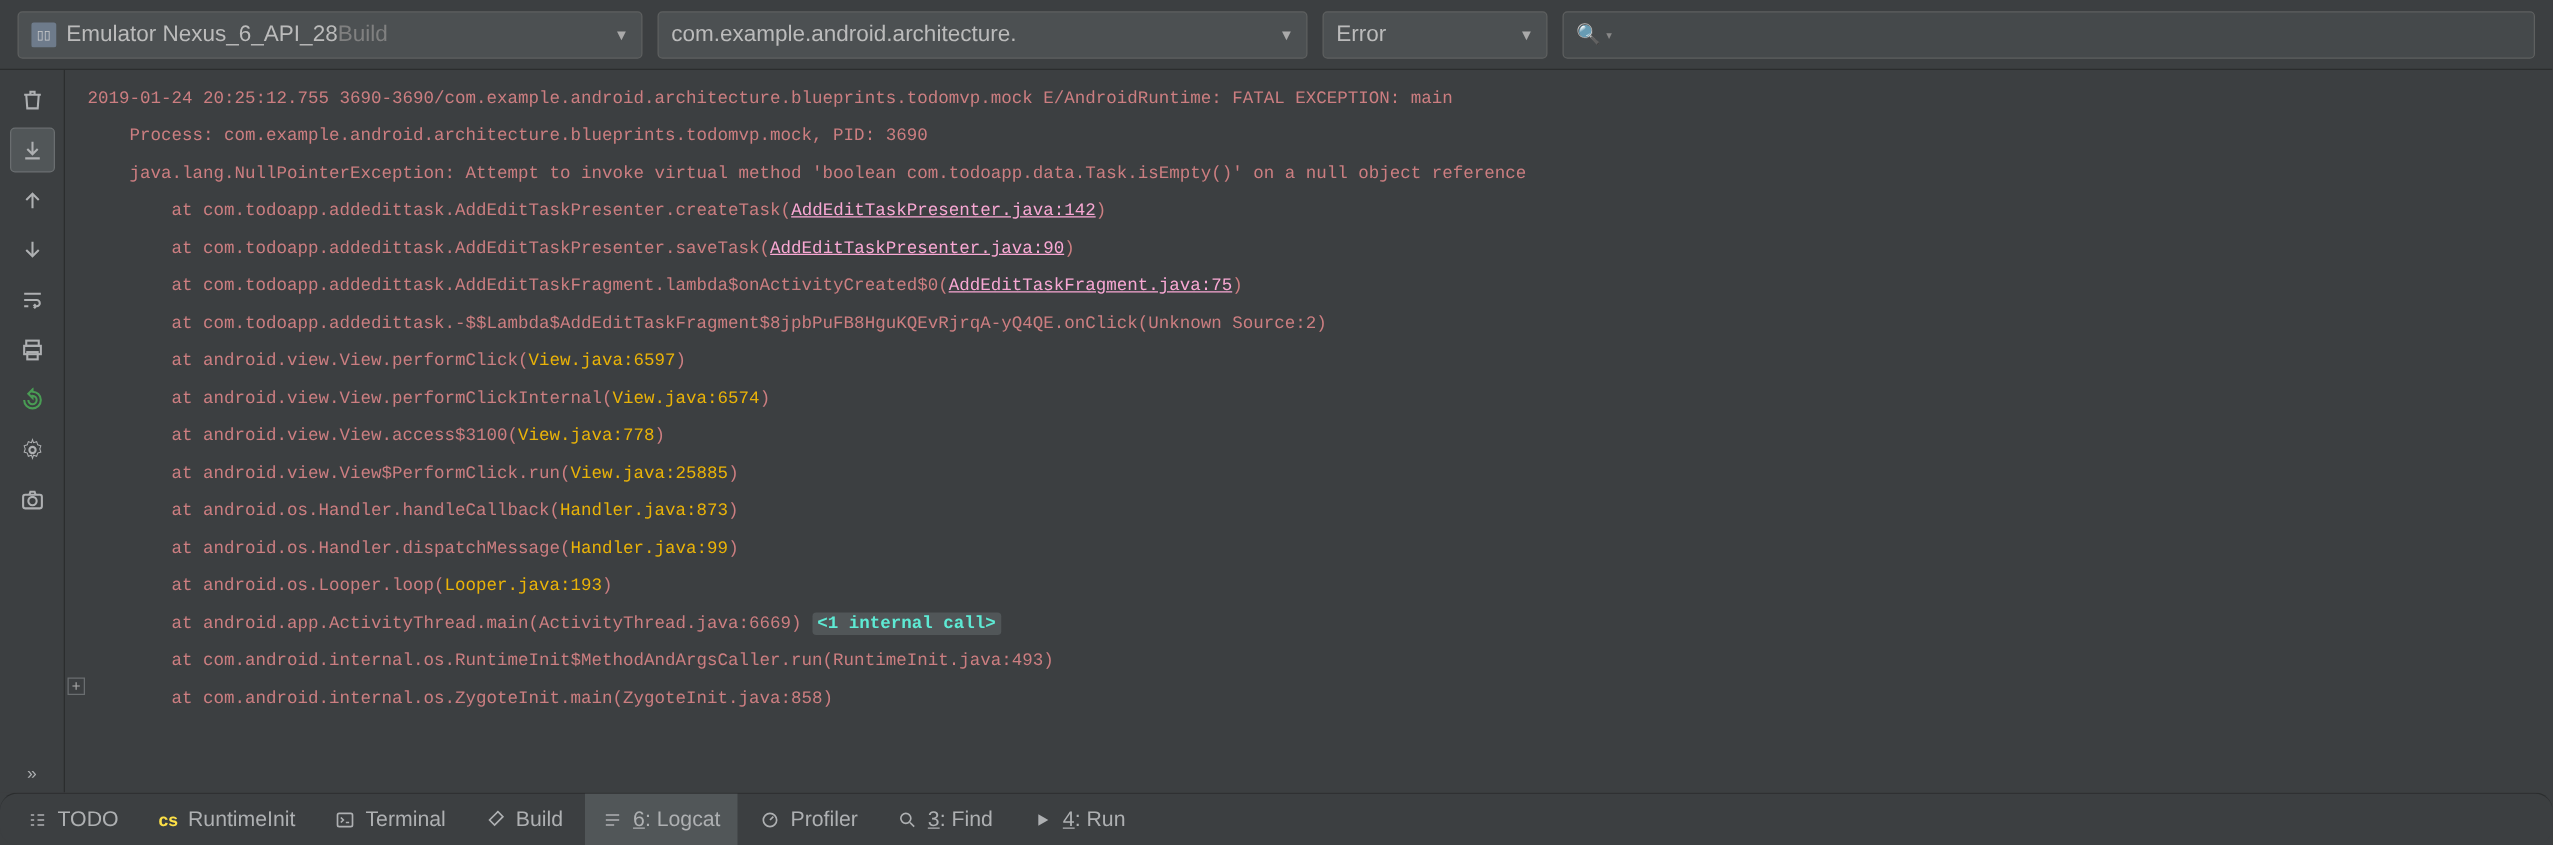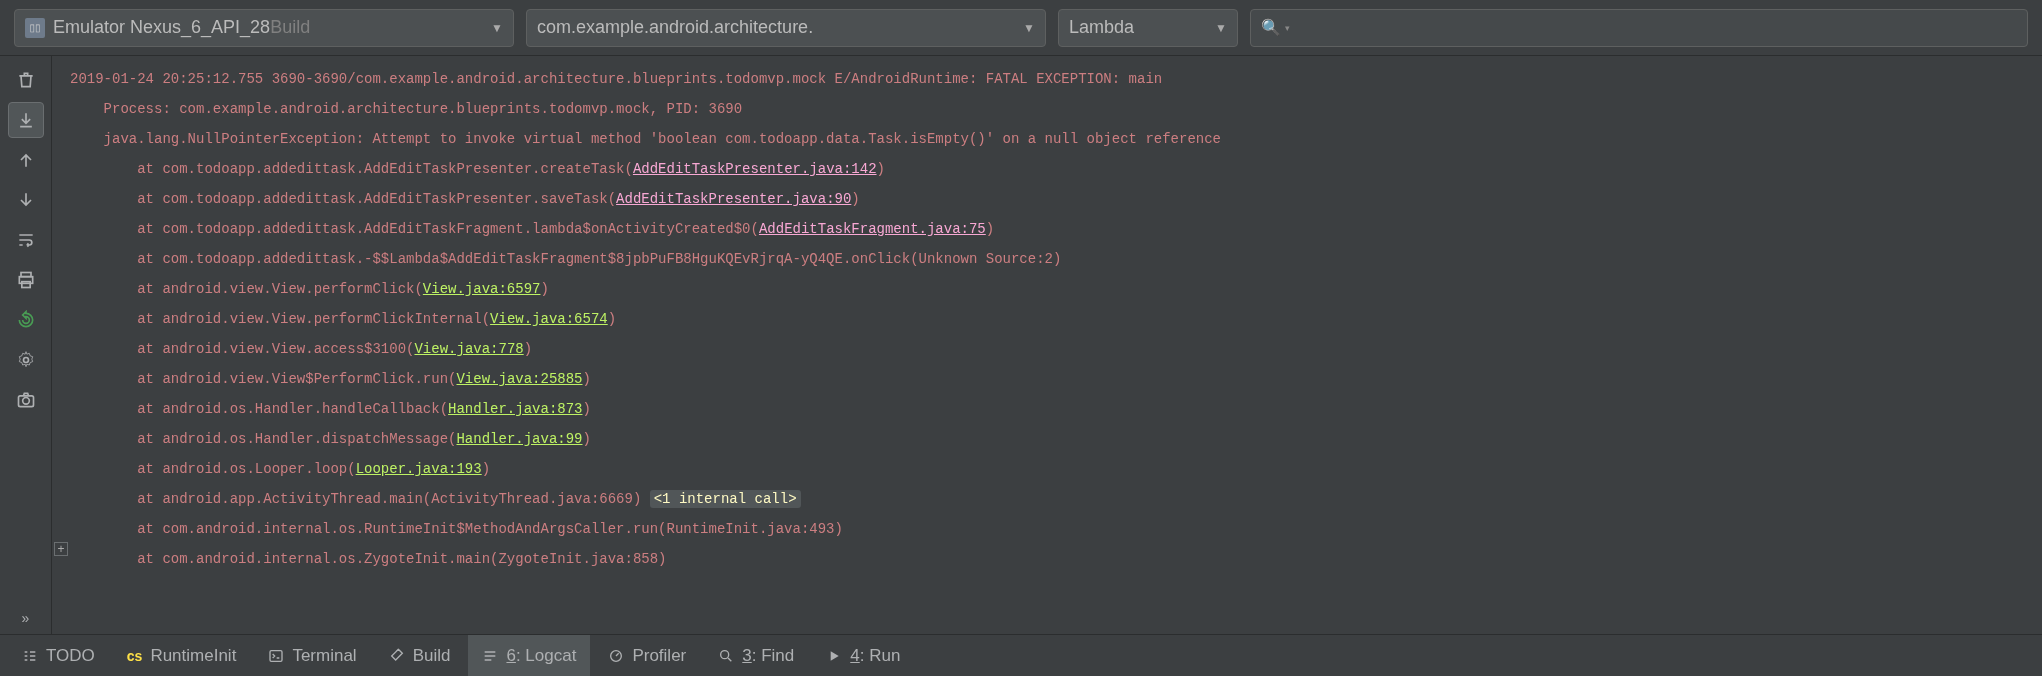--- a/index.html
+++ b/index.html
@@ -124,27 +124,28 @@
   .log-content {
     font-family: "Menlo","Consolas","Courier New",monospace;
     font-size: 14px;
     line-height: 30px;
     padding: 8px 12px 8px 18px;
     white-space: pre;
     color: #cc7e81;
   }
   .log-line { display: block; }
   .link-blue { color: #f9a8d4; text-decoration: underline; cursor: pointer; }
-  .link-gray { color: #bef264; text-decoration: underline; cursor: pointer; }
+  .link-gray { color: #eab308; cursor: pointer; }
   .paren { color: #cc7e81; }
   .internal-call {
     background: #515658;
-    color: #fef9c3;
+    color: #5eead4;
     padding: 1px 4px;
     border-radius: 3px;
+    font-weight: bold;
   }
   .expand-handle {
     position: absolute;
     left: 2px;
     top: 486px;
     width: 14px; height: 14px;
     border: 1px solid #6a6e70;
     display: flex;
     align-items: center;
     justify-content: center;
@@ -156,20 +157,21 @@
   .bottom-bar {
     display: flex;
     align-items: center;
     gap: 4px;
     background: #3c3f41;
     border-top: 1px solid #2b2d2e;
     height: 42px;
     padding: 0 8px;
     font-size: 17px;
     color: #aeb0b2;
+    border-radius: 14px;
   }
   .bottom-tab {
     display: flex;
     align-items: center;
     gap: 8px;
     padding: 0 14px;
     height: 100%;
     cursor: pointer;
   }
   .bottom-tab.active {
@@ -188,21 +190,21 @@
       <span>Emulator Nexus_6_API_28</span>
         <span class="truncated"> Build</span>
     </span>
     <span class="arrow">▼</span>
   </div>
   <div id="dd-package" class="dropdown">
     <span>com.example.android.architecture.</span>
     <span class="arrow">▼</span>
   </div>
   <div id="dd-level" class="dropdown">
-    <span>Lambda</span>
+    <span>Error</span>
     <span class="arrow">▼</span>
   </div>
   <div class="search-box">
     <span class="mag">🔍</span>
       <span class="drop">▾</span>
     <input type="text" placeholder="" style="">
   </div>
 </div>
 
 <div class="main-row">

